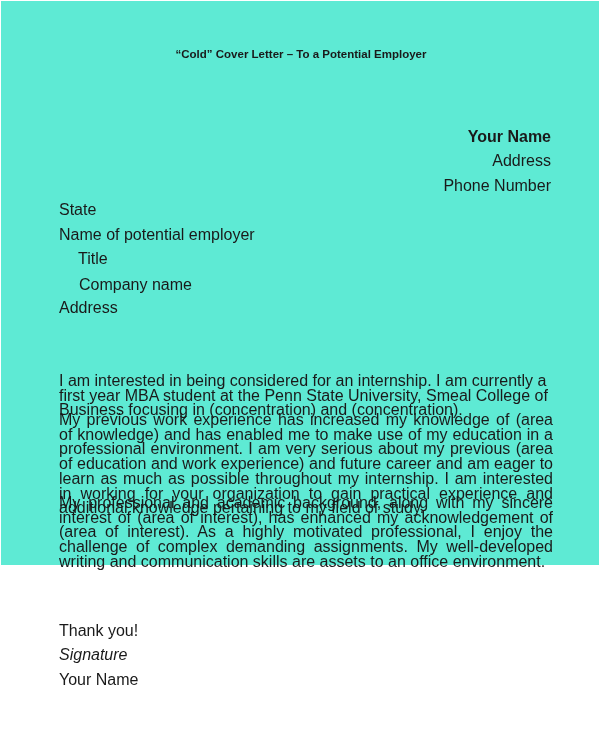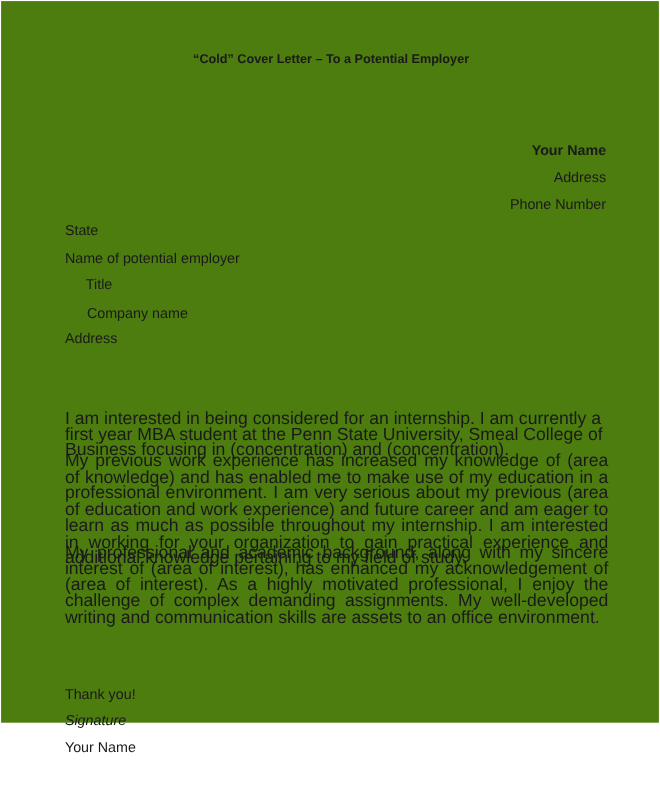--- a/index.html
+++ b/index.html
@@ -4,24 +4,24 @@
   <style>
     html, body { margin: 0; padding: 0; }
     body {
       width: 600px; height: 730px; overflow: hidden;
       background: #ffffff;
       font-family: "Liberation Sans", "DejaVu Sans", sans-serif;
       color: #1a1a1a;
     }
     .page {
       position: absolute; left: 1px; top: 1px;
-      width: 598px; height: 656px;
-      background: #4d7c0f;
+      width: 598px; height: 564px;
+      background: #5eead4;
     }
-    .abs { position: absolute; white-space: nowrap; font-size: 13px; line-height: 14px; }
+    .abs { position: absolute; white-space: nowrap; font-size: 16px; line-height: 14px; }
     .title { font-weight: bold; font-size: 11.5px; }
     .center { left: 0; width: 600px; text-align: center; }
     .right { right: 48px; text-align: right; }
     .left { left: 58px; }
     .para {
       position: absolute; left: 58px; width: 494px;
       font-size: 16px; line-height: 14.7px;
       text-align: justify;
     }
     .para.noj { text-align: left; }

